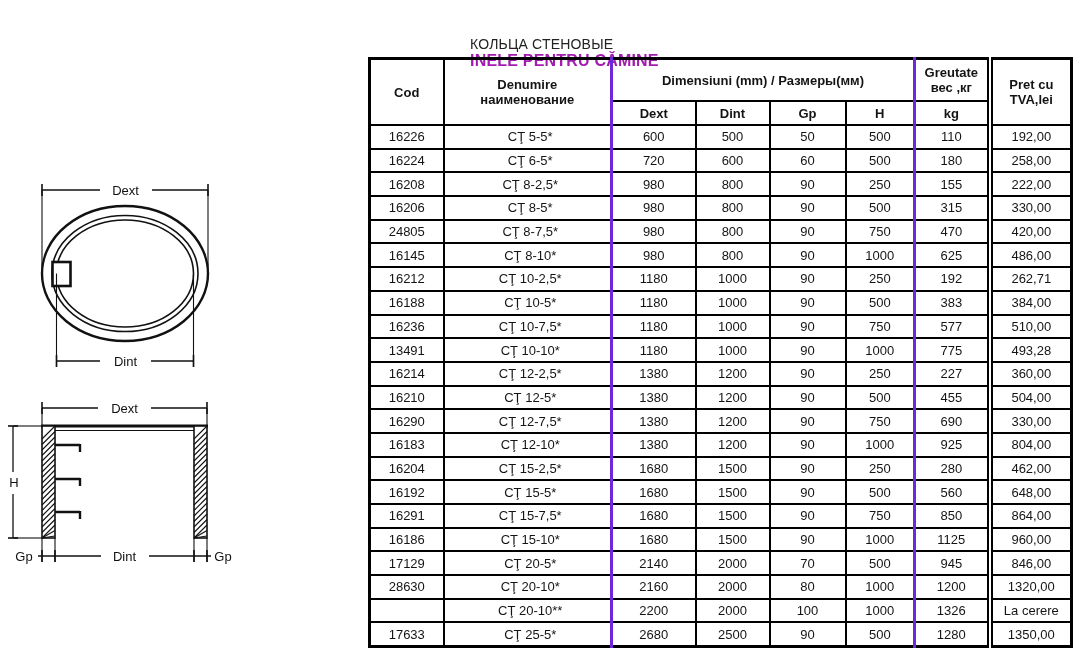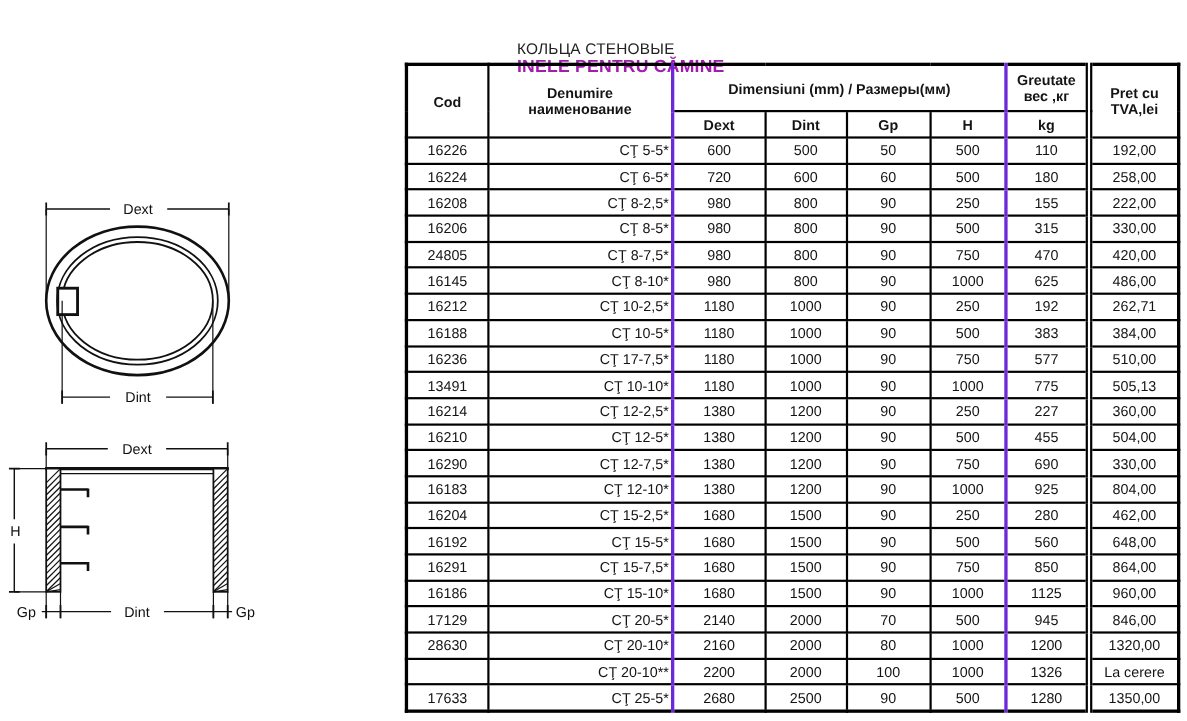--- a/index.html
+++ b/index.html
@@ -28,21 +28,21 @@
   }
   .price-table th,.price-table td{
     border:2px solid #000;
     font-size:13px;color:#141414;
     padding:0 2px;overflow:hidden;white-space:nowrap;
   }
   .price-table thead th{font-weight:bold;text-align:center;line-height:15px;}
   .price-table thead tr.h1 th{height:40px;}
   .price-table thead tr.h2 th{height:22px;}
   .price-table tbody td{height:21.7px;text-align:center;}
-  .price-table td.al{text-align:right;padding-left:8px;}
+  .price-table td.al{text-align:center;padding-left:8px;}
   .price-table .group-l{border-left:3px solid #6d28d9;}
   .price-table .price-col{border-left:6px double #000;}
 </style>
 </head>
 <body>
 
 <div class="page-title">INELE PENTRU CĂMINE</div>
 <div class="page-subtitle">КОЛЬЦА СТЕНОВЫЕ</div>
 
 <div class="drawing" id="top-view">
@@ -281,37 +281,37 @@
         <td class="al">CŢ 10-5*</td>
         <td class="ac group-l">1180</td>
         <td class="ac">1000</td>
         <td class="ac">90</td>
         <td class="ac">500</td>
         <td class="ac group-l">383</td>
         <td class="ac price-col">384,00</td>
       </tr>
       <tr>
         <td class="ac">16236</td>
-        <td class="al">CŢ 17-7,5*</td>
+        <td class="al">CŢ 10-7,5*</td>
         <td class="ac group-l">1180</td>
         <td class="ac">1000</td>
         <td class="ac">90</td>
         <td class="ac">750</td>
         <td class="ac group-l">577</td>
         <td class="ac price-col">510,00</td>
       </tr>
       <tr>
         <td class="ac">13491</td>
         <td class="al">CŢ 10-10*</td>
         <td class="ac group-l">1180</td>
         <td class="ac">1000</td>
         <td class="ac">90</td>
         <td class="ac">1000</td>
         <td class="ac group-l">775</td>
-        <td class="ac price-col">505,13</td>
+        <td class="ac price-col">493,28</td>
       </tr>
       <tr>
         <td class="ac">16214</td>
         <td class="al">CŢ 12-2,5*</td>
         <td class="ac group-l">1380</td>
         <td class="ac">1200</td>
         <td class="ac">90</td>
         <td class="ac">250</td>
         <td class="ac group-l">227</td>
         <td class="ac price-col">360,00</td>

